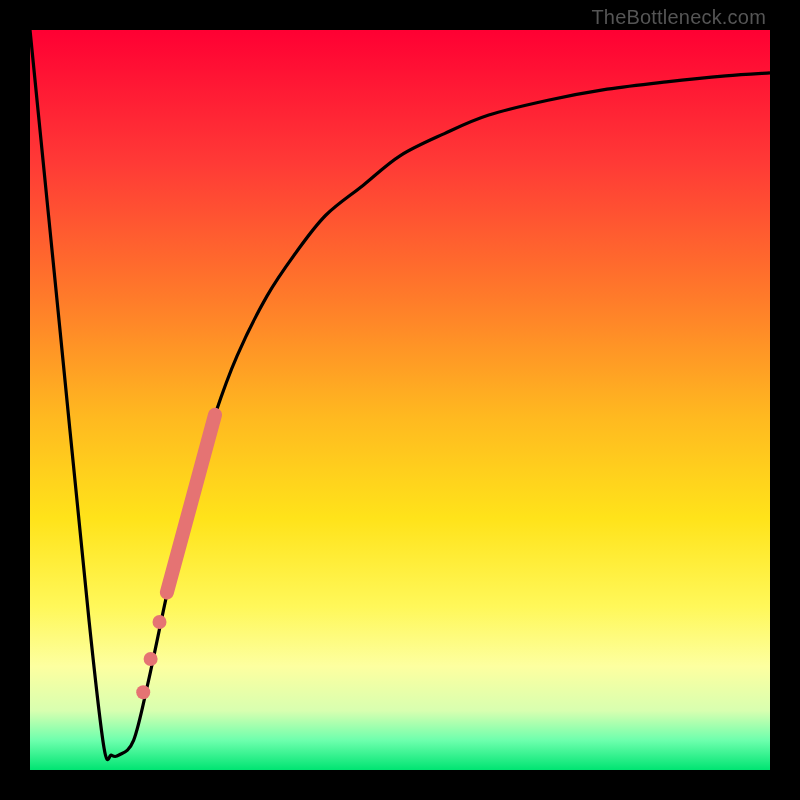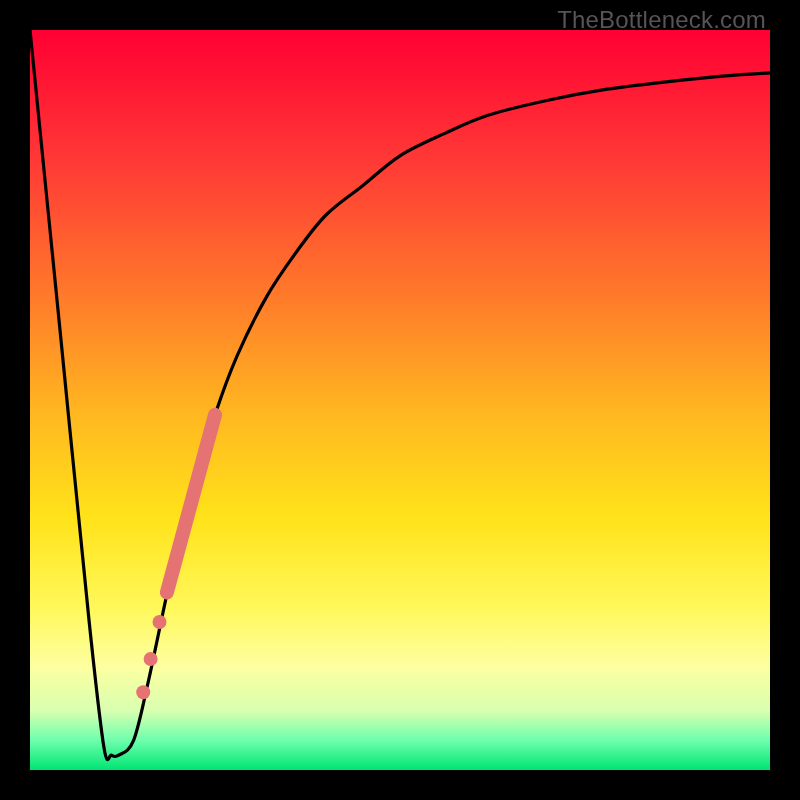--- a/index.html
+++ b/index.html
@@ -34,21 +34,21 @@
       #d8ffb0 92%,
       #6dffad 96%,
       #00e472 100%
     );
   }
   .watermark {
     position: absolute;
     top: 6px;
     right: 34px;
     color: #555;
-    font-size: 24px;
+    font-size: 20px;
     letter-spacing: 0.2px;
     user-select: none;
   }
   svg.curve {
     position: absolute;
     left: 0;
     top: 0;
     width: 740px;
     height: 740px;
     overflow: visible;

